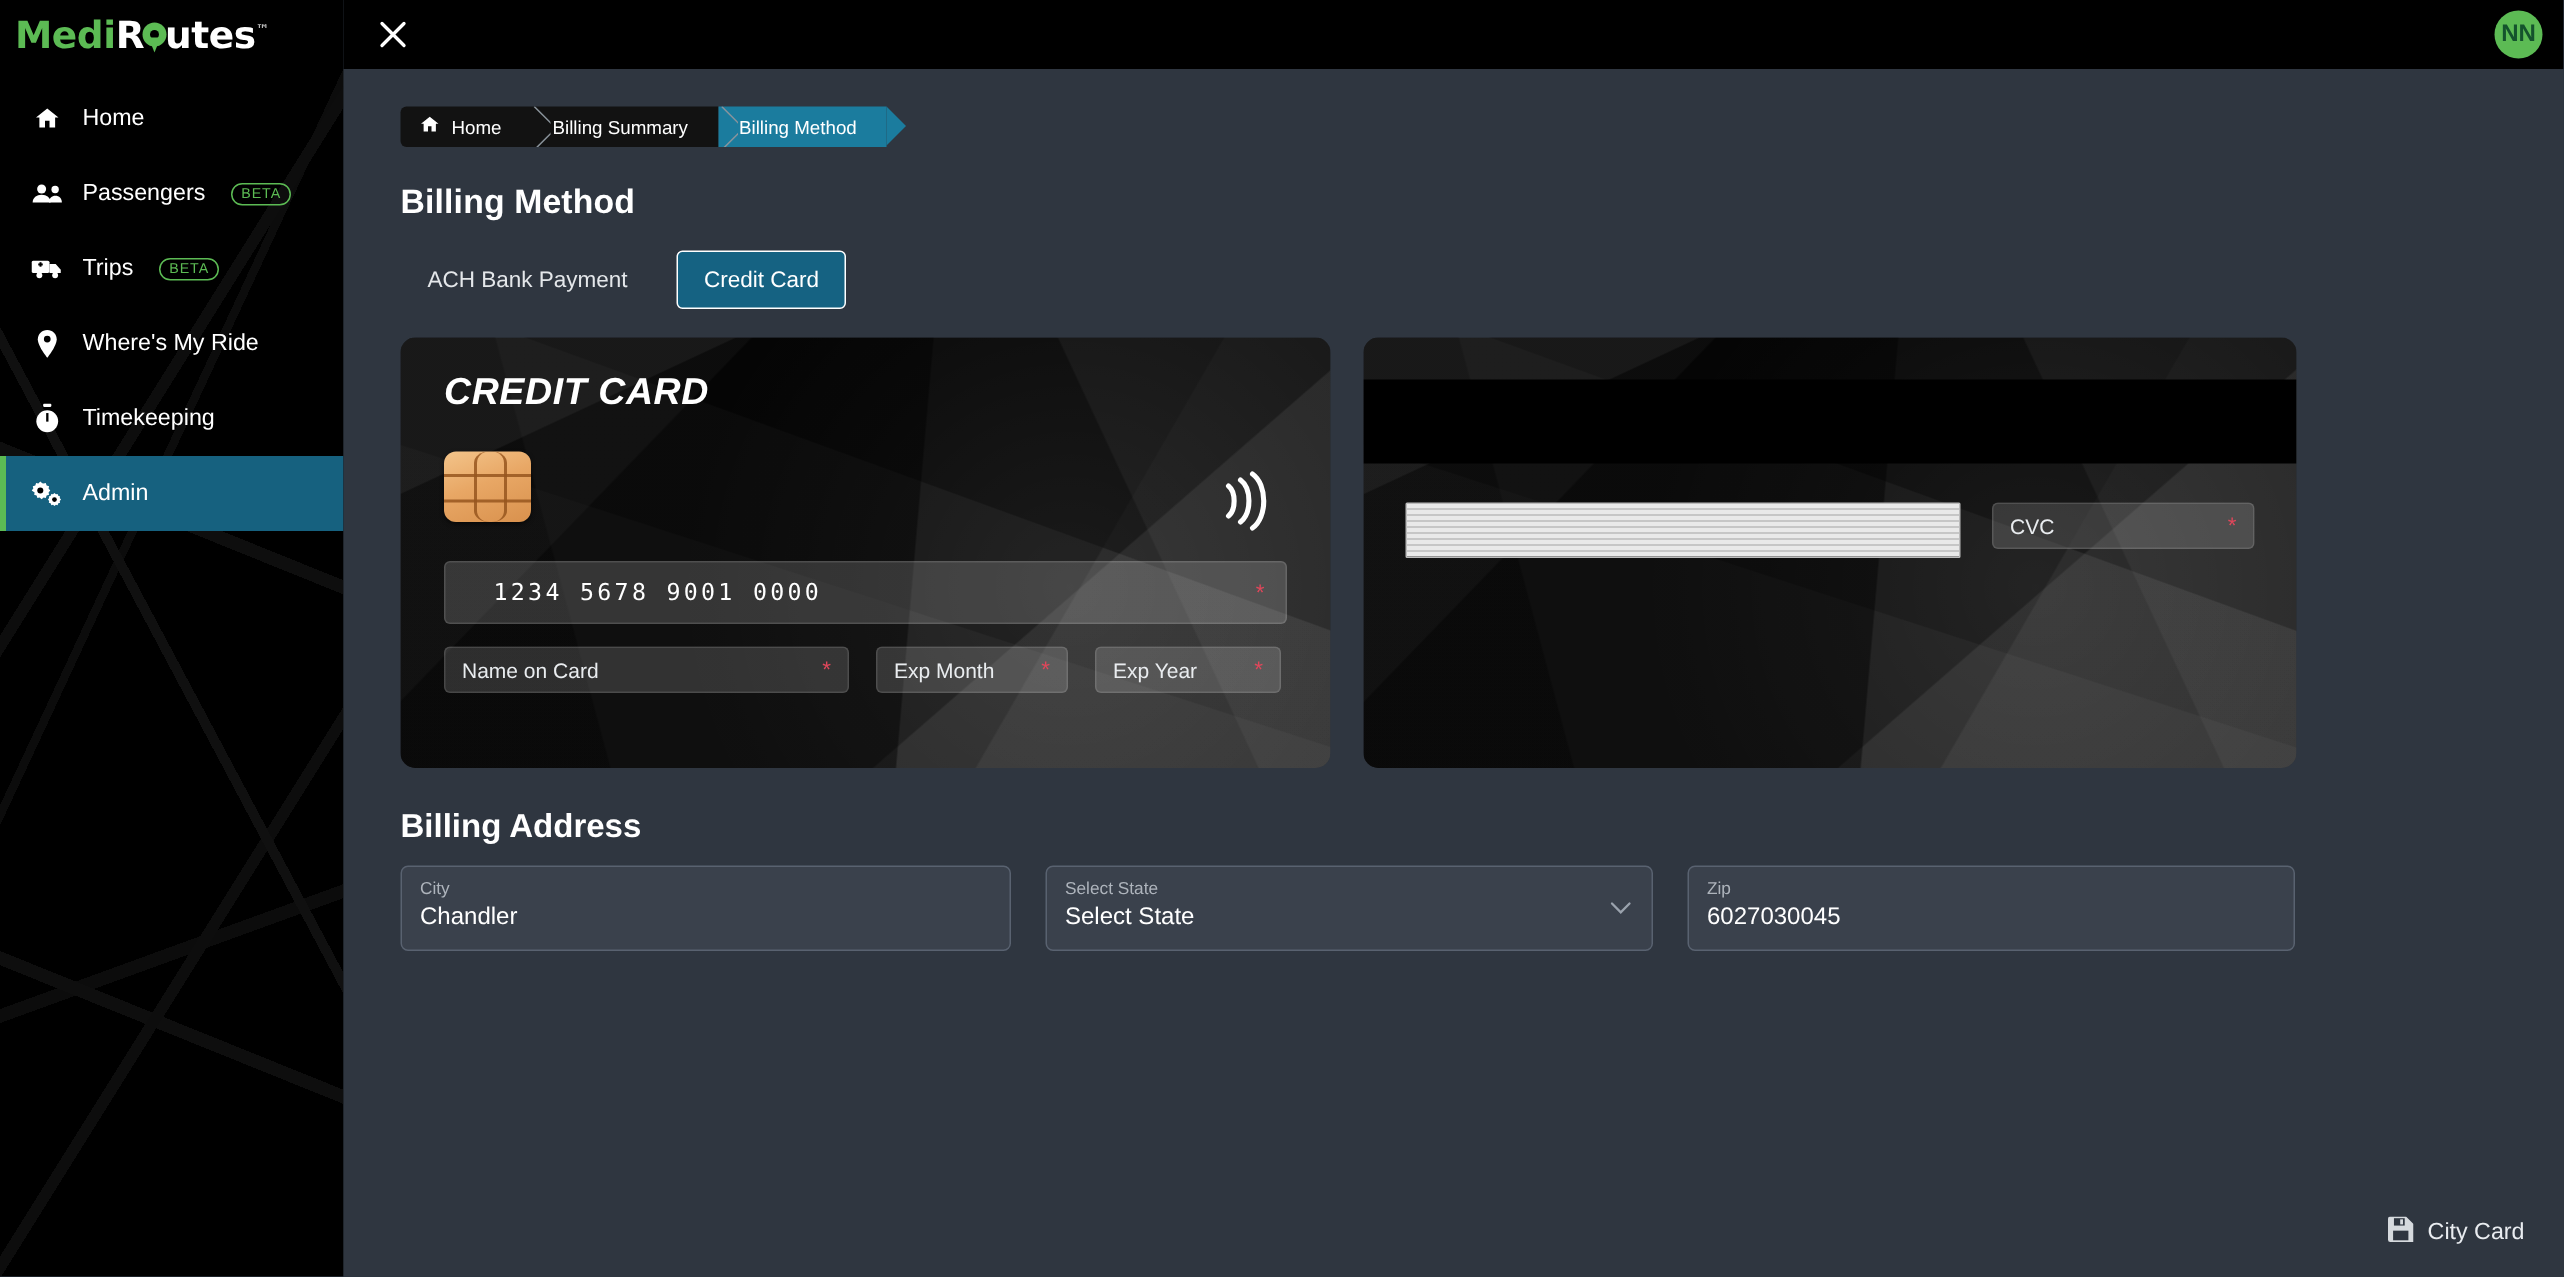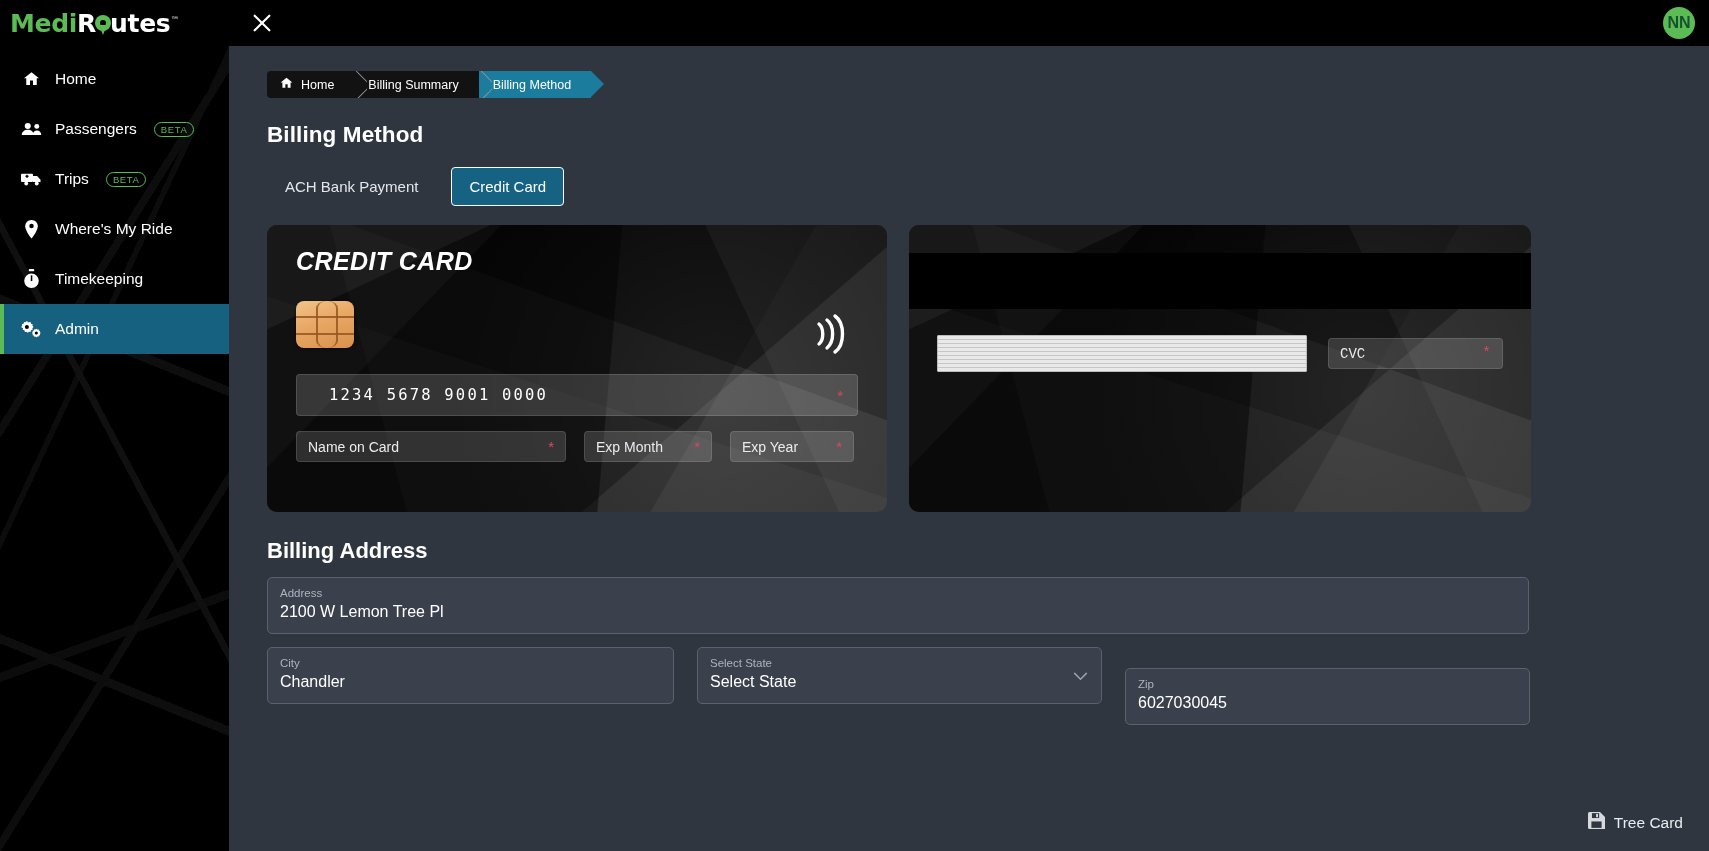--- a/index.html
+++ b/index.html
@@ -233,21 +233,21 @@
   .mf-month { width: 128px; }
   .mf-year  { width: 124px; }
 
   
   .mag-stripe {
     position: absolute; left: 0; right: 0; top: 28px; height: 56px;
     background: #000000; z-index: 3;
   }
   .back-row {
     position: absolute; left: 28px; right: 28px; top: 110px;
-    display: flex; align-items: center; gap: 21px; z-index: 3; font-family: Liberation Mono, monospace;
+    display: flex; gap: 21px; z-index: 3;
   }
   .sig-strip {
     flex: 1; height: 37px; border-radius: 1px;
     background: repeating-linear-gradient(
       to bottom,
       #e9e9e9 0px, #e9e9e9 3px,
       #c6c6c6 3px, #c6c6c6 4px
     );
     border: 1px solid #bcbcbc;
   }
@@ -270,21 +270,21 @@
     background: #3a414c; border: 1px solid #596270; border-radius: 5px;
     padding: 8px 12px 9px 12px; cursor: text; position: relative;
   }
   .field .flabel { color: #aeb4bc; font-size: 11.5px; line-height: 1.25; }
   .field .fvalue { color: #ffffff; font-size: 16px; line-height: 1.35; margin-top: 1px; }
   .field .fvalue.placeholder { color: #ffffff; }
   .field.full { width: 1262px; height: 57px; }
   .row3 { display: flex; gap: 23px; margin-top: 13px; }
   .f-city  { width: 407px; height: 57px; }
   .f-state { width: 405px; height: 57px; cursor: pointer; }
-  .f-zip   { width: 405px; height: 57px; margin-top: 21px; }
+  .f-zip   { width: 405px; height: 57px; }
   .chev {
     position: absolute; right: 13px; top: 50%; transform: translateY(-50%);
     pointer-events: none;
   }
 
   
   .save-bar {
     position: absolute; right: 26px; bottom: 18px;
     display: flex; align-items: center; gap: 9px;
     color: #e9ecf0; font-size: 15.5px; cursor: pointer;
@@ -467,24 +467,20 @@
               <span class="req">*</span>
             </div>
           </div>
         </div>
 
       </div>
 
       <h2 class="section-title">Billing Address</h2>
 
       <div class="addr-grid">
-        <div class="field full">
-          <div class="flabel">Address</div>
-          <div class="fvalue">2100 W Lemon Tree Pl</div>
-        </div>
 
         <div class="row3">
           <div class="field f-city">
             <div class="flabel">City</div>
             <div class="fvalue">Chandler</div>
           </div>
 
           <div class="field f-state">
             <div class="flabel">Select State</div>
             <div class="fvalue placeholder">Select State</div>
@@ -506,17 +502,17 @@
 
     <div class="save-bar">
       <span>
         <svg width="17" height="17" viewBox="0 0 18 18" fill="#d6dade">
           <path d="M1.6 0h11.1L18 5.3V18H1.6A1.6 1.6 0 0 1 0 16.4V1.6A1.6 1.6 0 0 1 1.6 0z"></path>
           <rect x="4.2" y="1.2" width="7.6" height="5.2" fill="#2f3640"></rect>
           <rect x="8.6" y="2" width="2" height="3.6" fill="#d6dade"></rect>
           <rect x="3.6" y="10" width="10.8" height="6.8" fill="#2f3640"></rect>
         </svg>
       </span>
-      <span>Tree Card</span>
+      <span>City Card</span>
     </div>
 
   </section>
 </div>
 
 </body></html>

